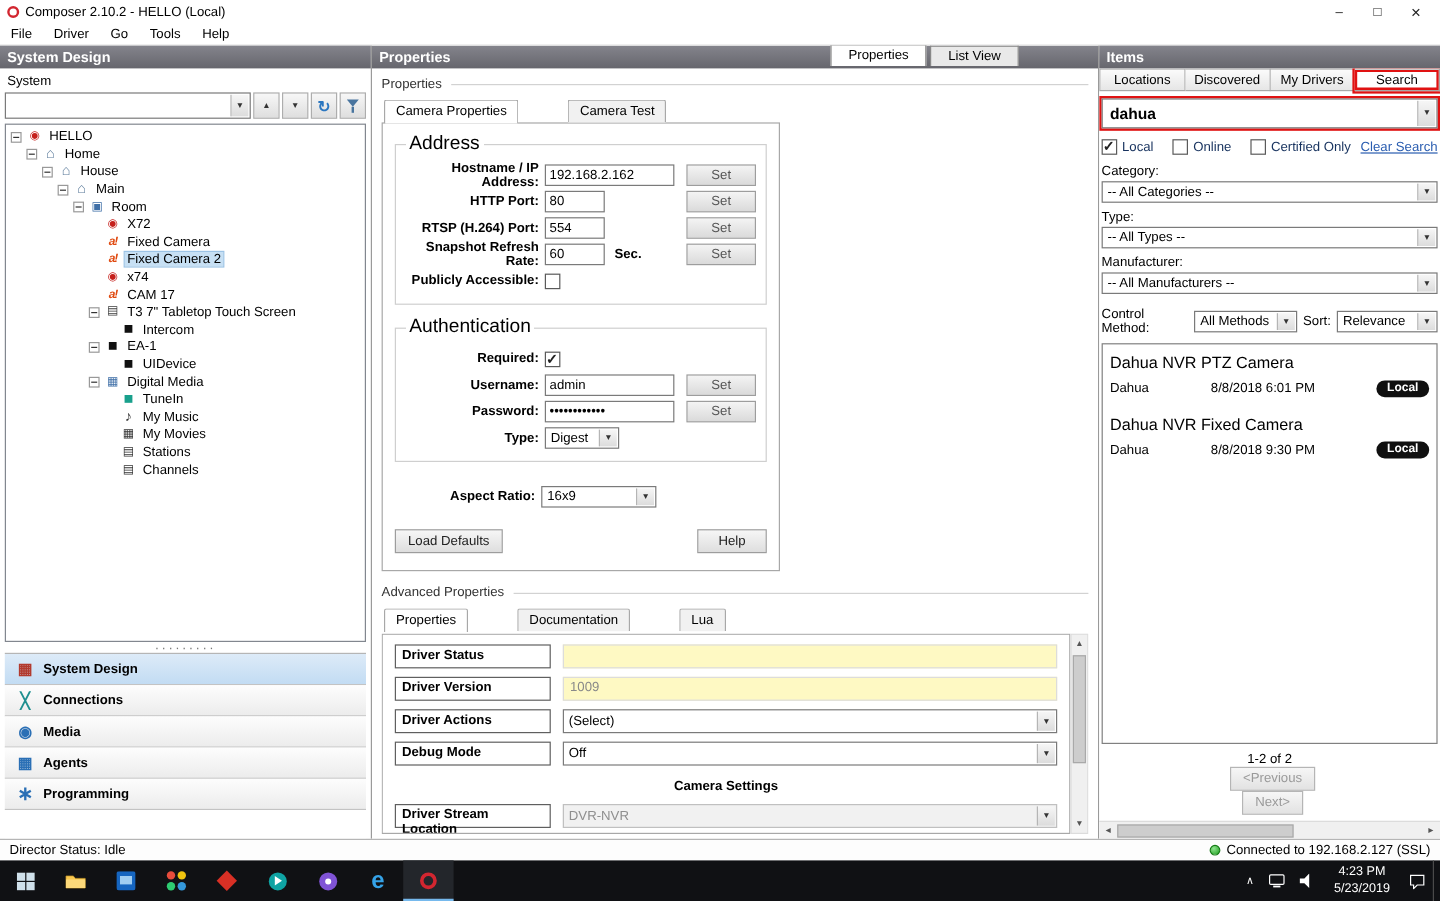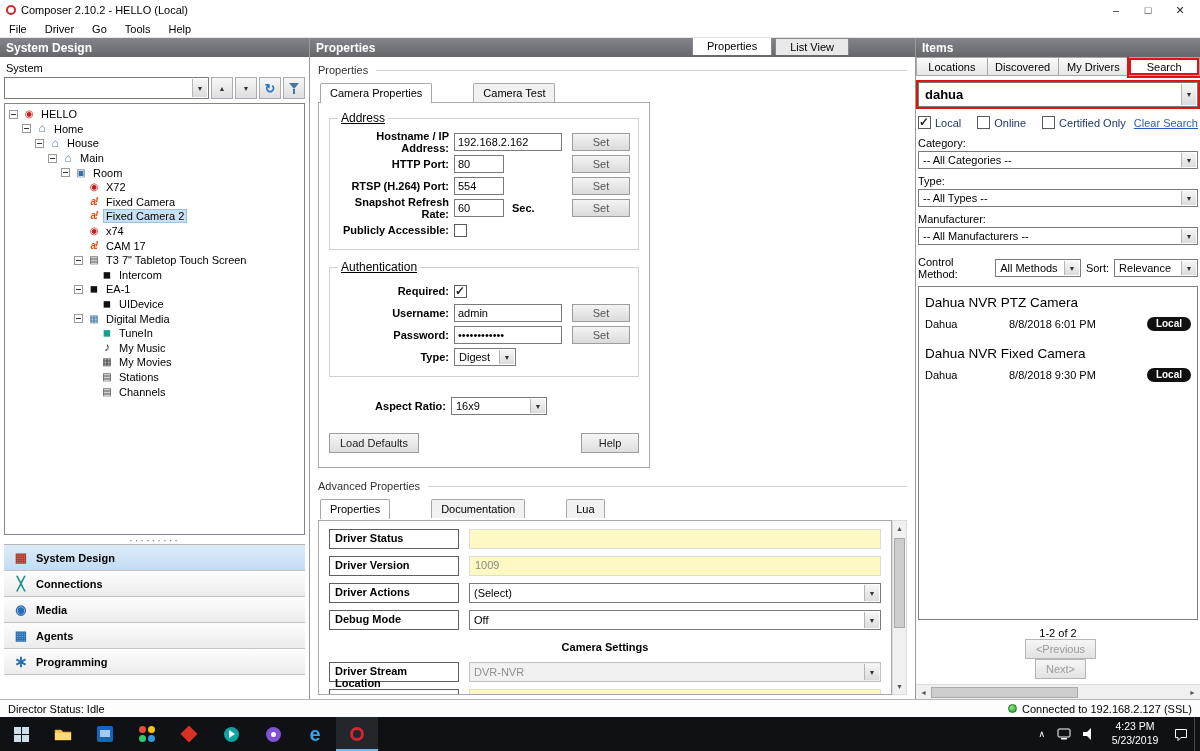--- a/index.html
+++ b/index.html
@@ -80,21 +80,21 @@
   .htab { background: #fff; color: #000; font-weight: normal; font-size: 11px; border: 1px solid #888; border-bottom: none; padding: 2px 14px 3px; margin-left: 3px; }
   .htab.inactive { background: #e9e9e9; padding-bottom: 2px; }
   .center-body { flex: 1; display: flex; flex-direction: column; padding: 4px 8px 4px; overflow: hidden; }
   .seclabel { display: flex; align-items: center; color: #333; margin: 3px 0 7px; }
   .seclabel::after { content: ""; flex: 1; height: 1px; background: #d2d2d2; margin-left: 8px; }
   .tabstrip { display: flex; margin-left: 2px; position: relative; z-index: 2; gap: 40px; }
   .ctab { border: 1px solid #a8a8a8; border-bottom: none; background: #f1f1f1; padding: 3px 9px; border-radius: 2px 2px 0 0; margin-right: 1px; }
   .ctab.active { background: #fff; margin-bottom: -1px; padding-bottom: 4px; }
   .tabpanel { width: 332px; border: 1px solid #a8a8a8; background: #fff; padding: 8px 10px 14px; }
   fieldset { border: 1px solid #cfcfcf; padding: 6px 8px 8px; margin-bottom: 10px; }
-  legend { padding: 0 3px; font-size: 12px; text-decoration: underline; }
+  legend { padding: 0 3px; font-size: 16px; }
   .frow { display: flex; align-items: center; height: 22px; }
   .flbl { width: 116px; flex: none; text-align: right; font-weight: bold; padding-right: 5px; }
   .finput { border: 1px solid #7a7a7a; height: 18px; font: 11px "Liberation Sans", sans-serif; padding: 0 3px; background: #fff; }
   .w106 { width: 108px; } .w50 { width: 50px; }
   .suffix { font-weight: bold; margin-left: 8px; }
   .setbtn { margin-left: auto; width: 58px; height: 18px; background: linear-gradient(#f4f4f4, #dadada); border: 1px solid #9d9d9d; color: #555; display: flex; align-items: center; justify-content: center; }
   .cb { width: 13px; height: 13px; border: 1px solid #5a5a5a; background: #fff; position: relative; flex: none; }
   .cb[data-checked="true"]::after { content: "✓"; position: absolute; left: 0px; top: -2px; font-size: 12px; font-weight: bold; color: #222; }
   .selbox { position: relative; border: 1px solid #7a7a7a; background: #fff; height: 18px; display: flex; align-items: center; padding: 0 6px 0 4px; }
   .selbox.dis { background: #f1f1f1; color: #8f8f8f; border-color: #c0c0c0; }

